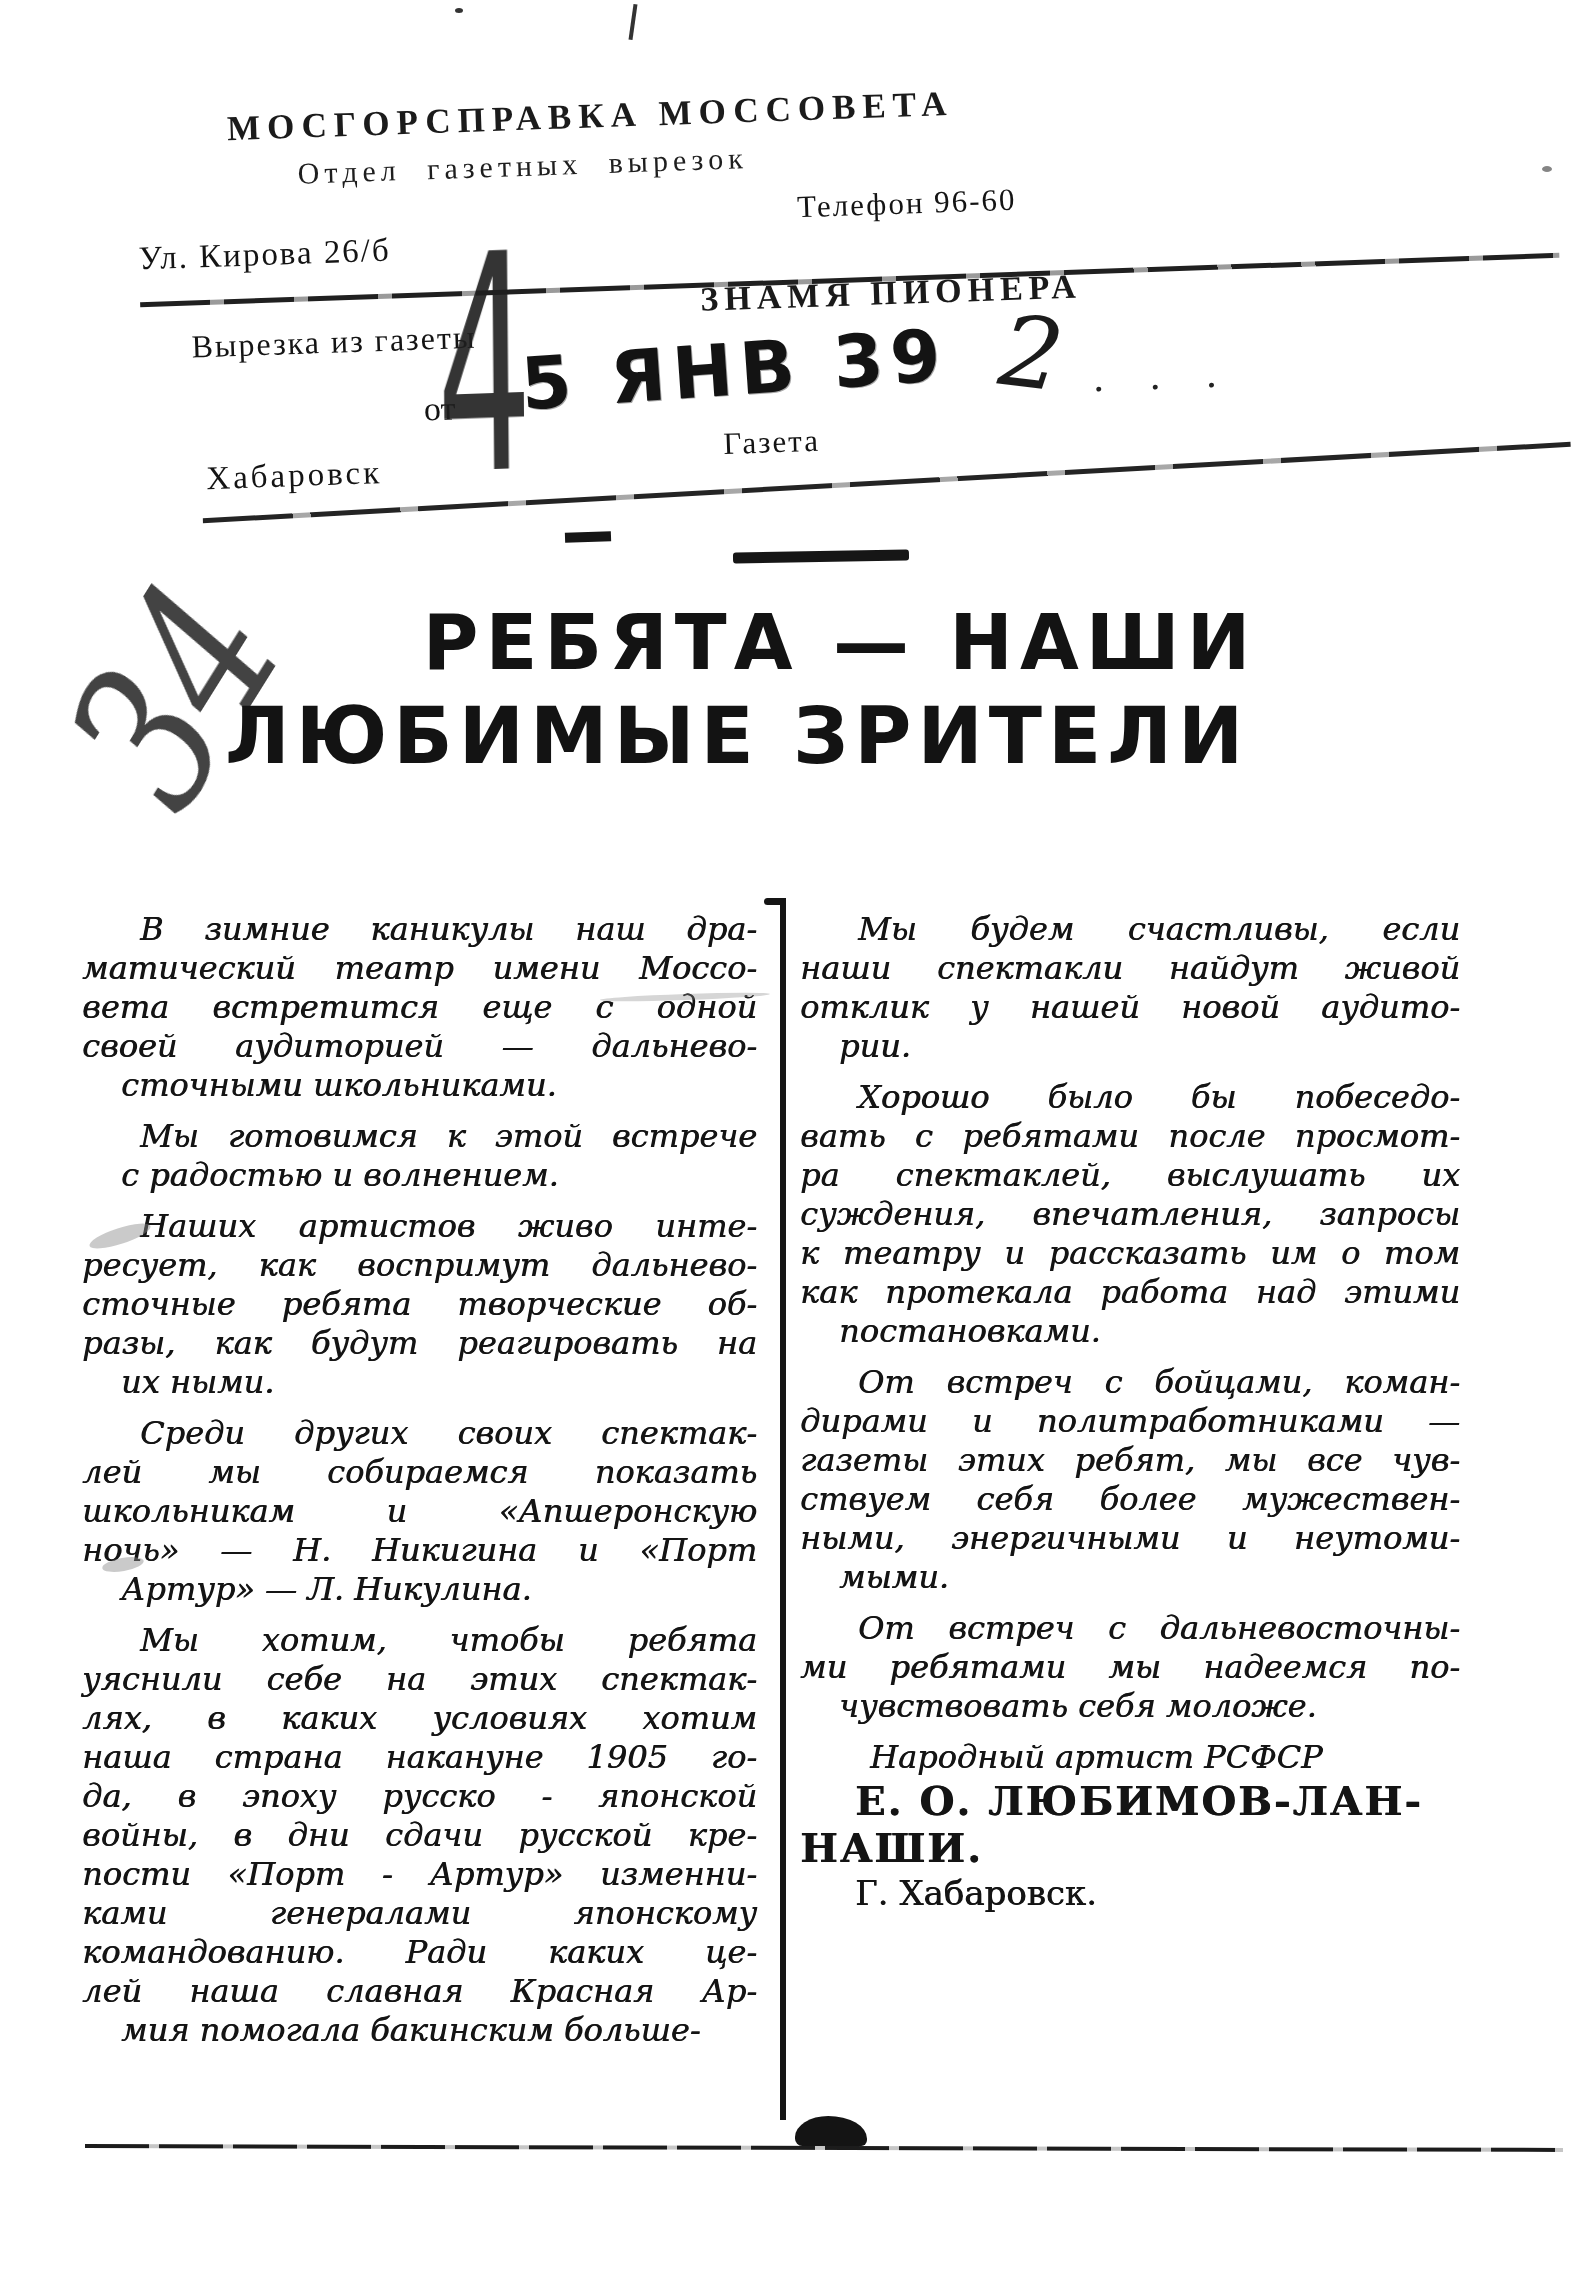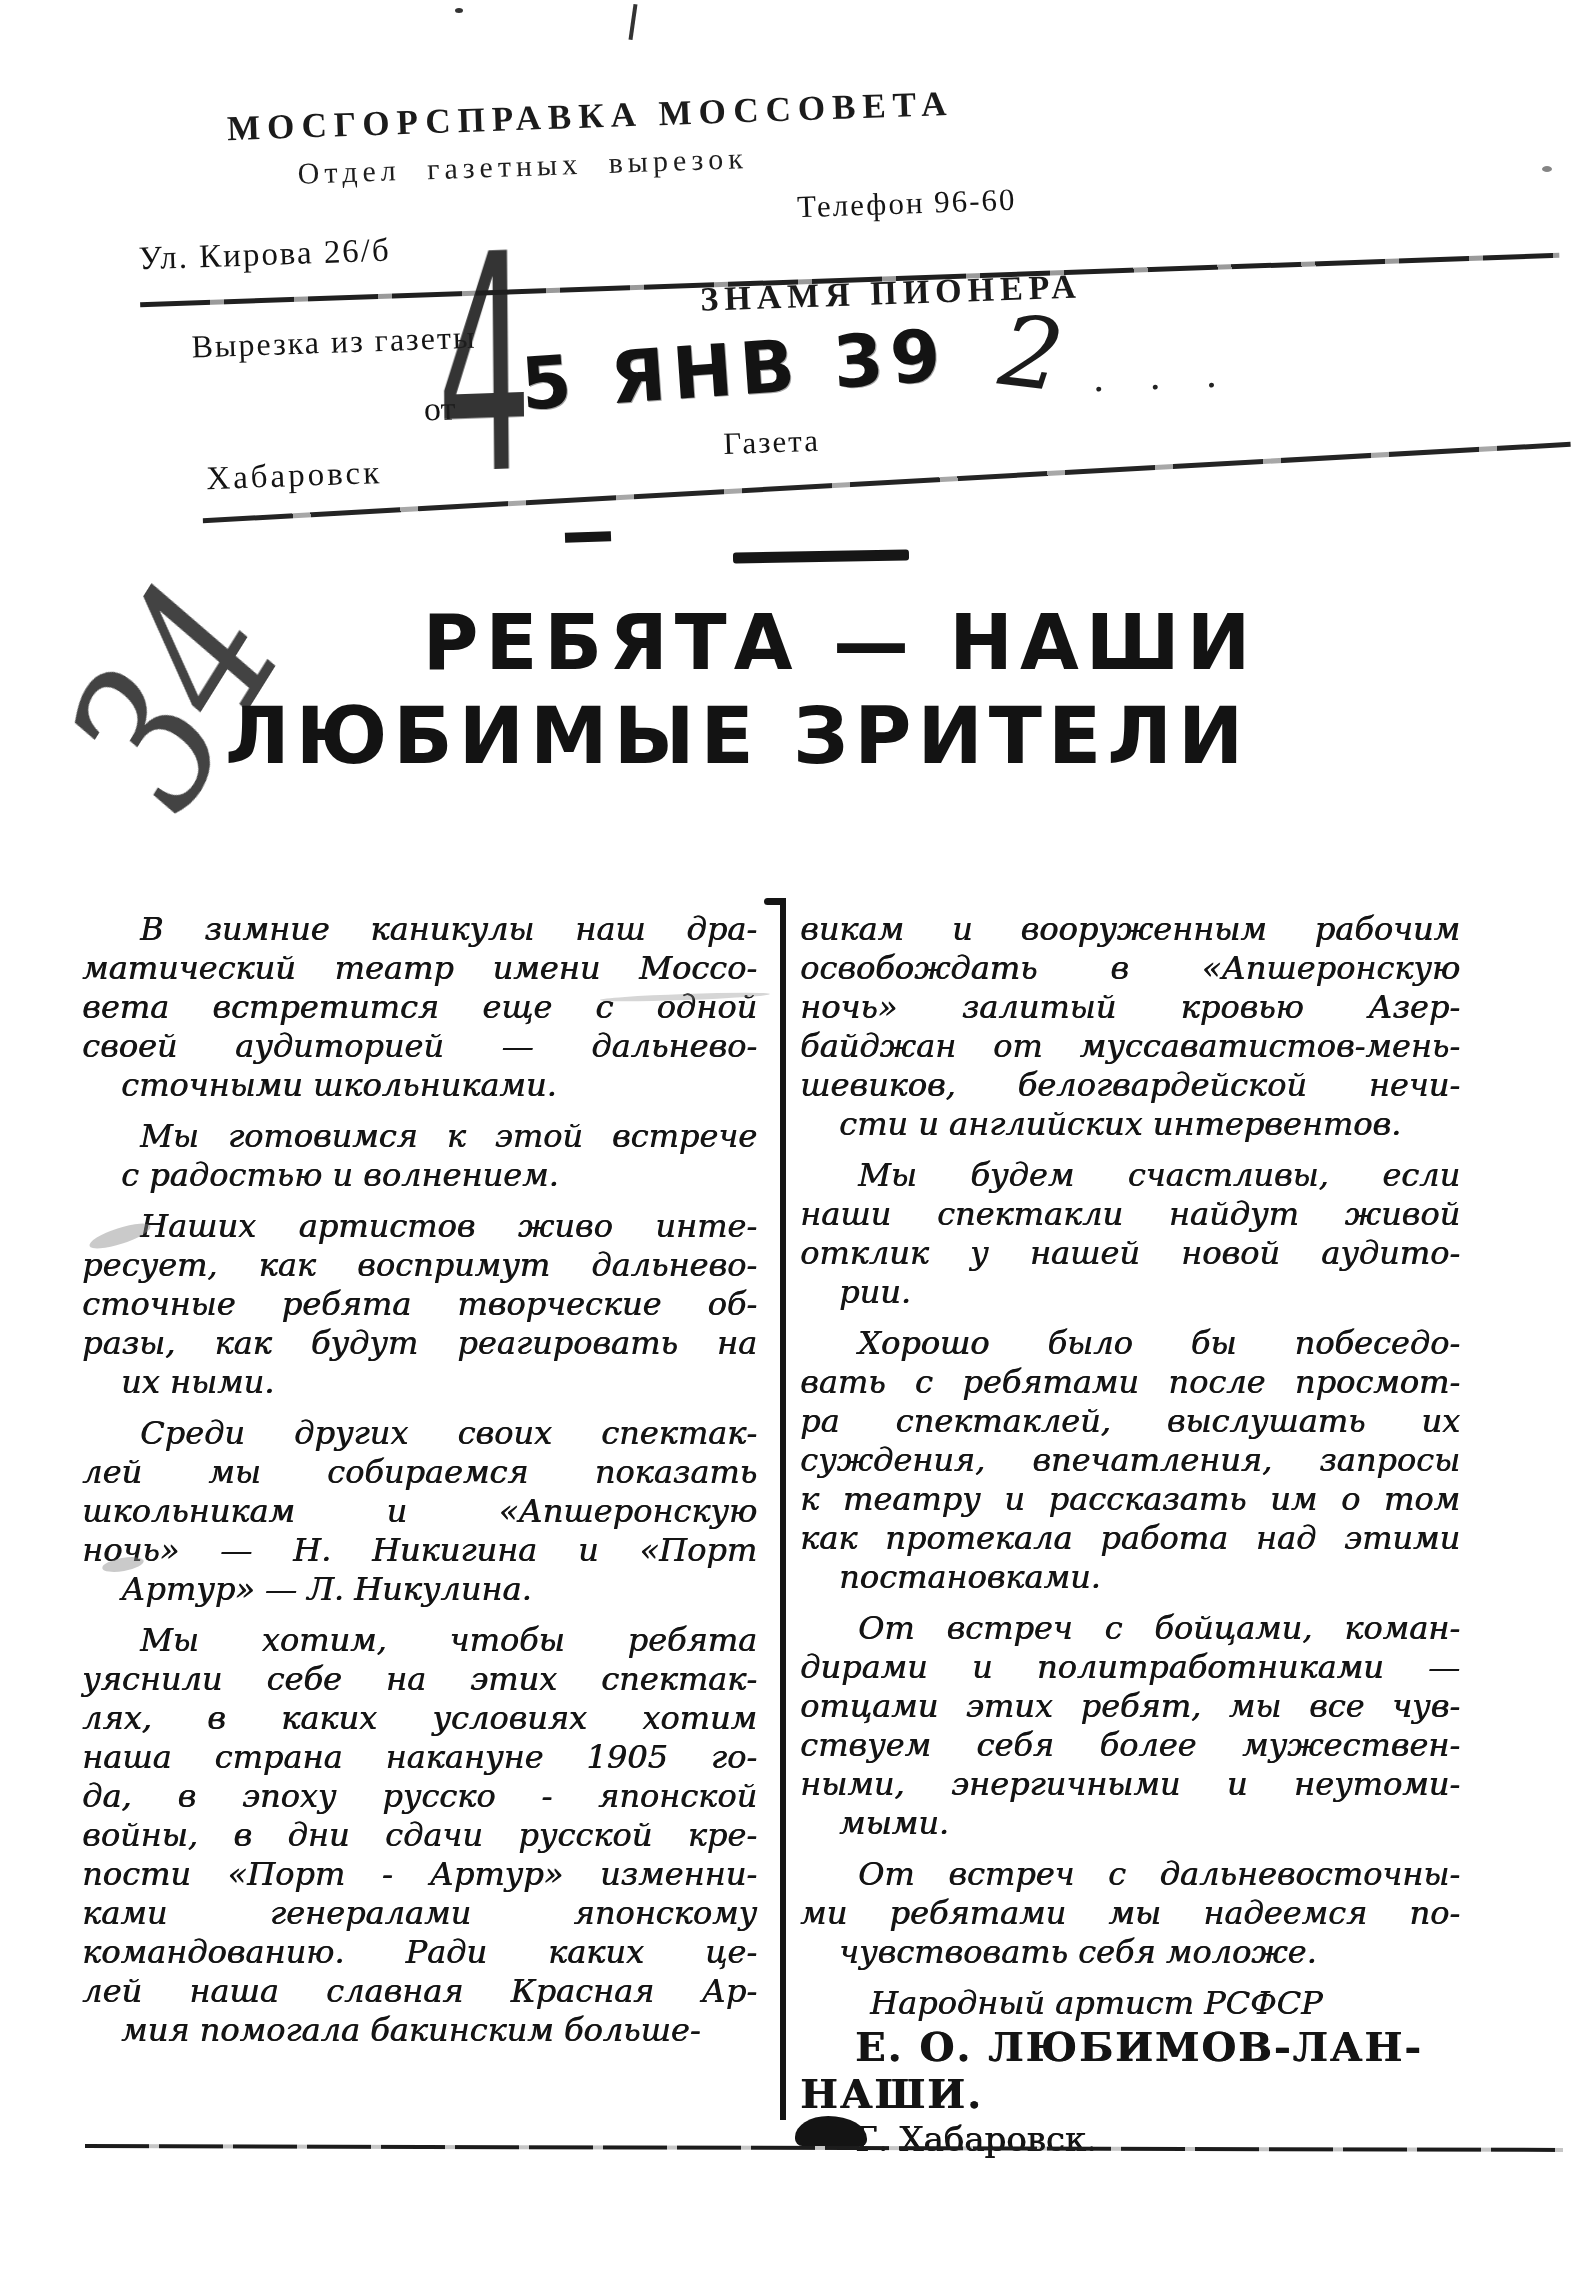--- a/index.html
+++ b/index.html
@@ -160,47 +160,39 @@
         <div class="tline">войны, в дни сдачи русской кре-</div>
         <div class="tline">пости «Порт - Артур» изменни-</div>
         <div class="tline">ками генералами японскому</div>
         <div class="tline">командованию. Ради каких це-</div>
         <div class="tline">лей наша славная Красная Ар-</div>
         <div class="tline last">мия помогала бакинским больше-</div>
       </div>
   </div>
 
   <div class="col col-right">
-    <div class="para">
-        <div class="tline">викам и вооруженным рабочим</div>
-        <div class="tline">освобождать в «Апшеронскую</div>
-        <div class="tline">ночь» залитый кровью Азер-</div>
-        <div class="tline">байджан от муссаватистов-мень-</div>
-        <div class="tline">шевиков, белогвардейской нечи-</div>
-        <div class="tline last">сти и английских интервентов.</div>
-      </div>
     <div class="para indent">
         <div class="tline">Мы будем счастливы, если</div>
         <div class="tline">наши спектакли найдут живой</div>
         <div class="tline">отклик у нашей новой аудито-</div>
         <div class="tline last">рии.</div>
       </div>
     <div class="para indent">
         <div class="tline">Хорошо было бы побеседо-</div>
         <div class="tline">вать с ребятами после просмот-</div>
         <div class="tline">ра спектаклей, выслушать их</div>
         <div class="tline">суждения, впечатления, запросы</div>
         <div class="tline">к театру и рассказать им о том</div>
         <div class="tline">как протекала работа над этими</div>
         <div class="tline last">постановками.</div>
       </div>
     <div class="para indent">
         <div class="tline">От встреч с бойцами, коман-</div>
         <div class="tline">дирами и политработниками —</div>
-        <div class="tline">отцами этих ребят, мы все чув-</div>
+        <div class="tline">газеты этих ребят, мы все чув-</div>
         <div class="tline">ствуем себя более мужествен-</div>
         <div class="tline">ными, энергичными и неутоми-</div>
         <div class="tline last">мыми.</div>
       </div>
     <div class="para indent">
         <div class="tline">От встреч с дальневосточны-</div>
         <div class="tline">ми ребятами мы надеемся по-</div>
         <div class="tline last">чувствовать себя моложе.</div>
       </div>
 

